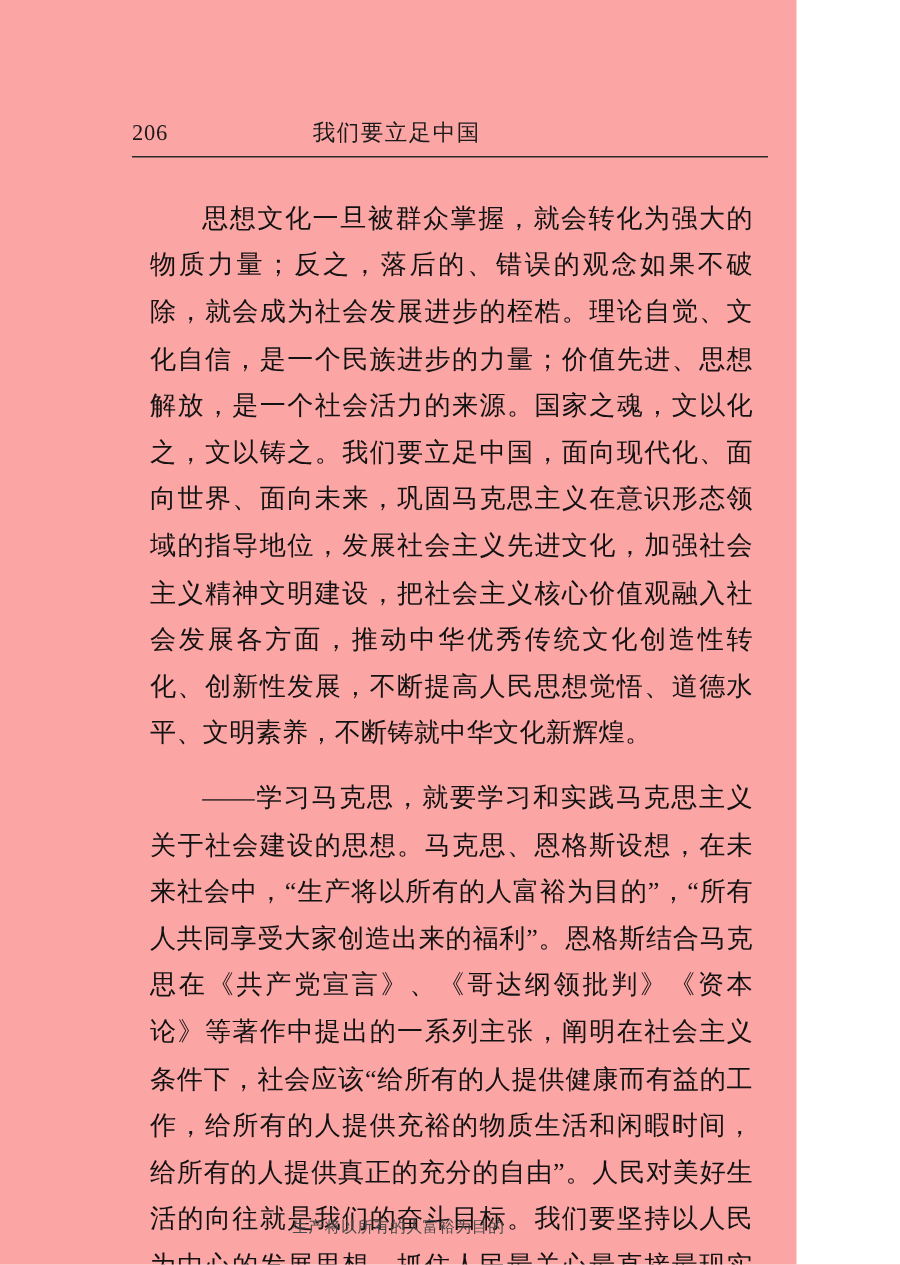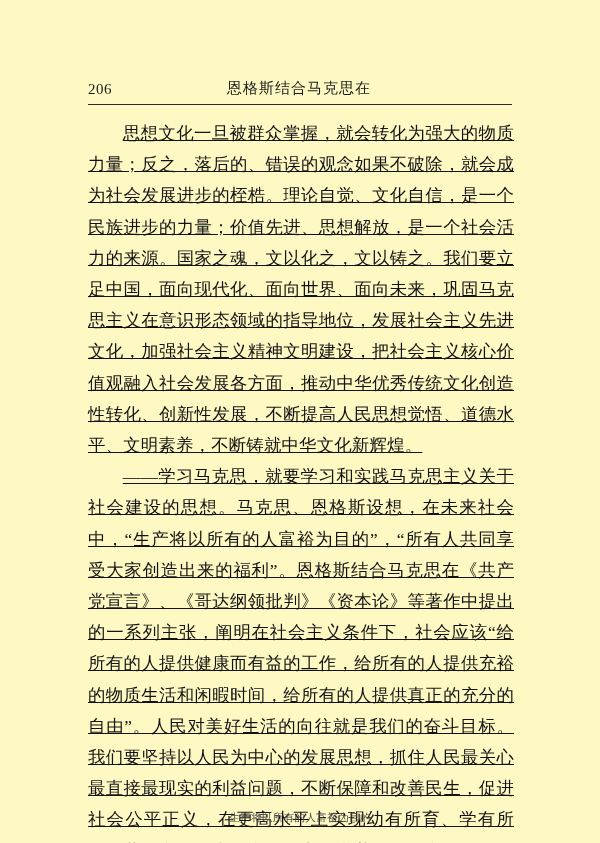--- a/index.html
+++ b/index.html
@@ -9,24 +9,24 @@
   body {
     width: 600px;
     height: 843px;
     background: #ffffff;
     font-family: "Liberation Serif", "DejaVu Serif", serif;
     color: #111111;
     overflow: hidden;
   }
   .page {
     position: relative;
-    width: 600px;
+    width: 531px;
     height: 843px;
     box-sizing: border-box;
-    background: #fef9c3;
+    background: #fca5a5;
   }
   .header {
     position: absolute;
     top: 70px;
     left: 88px;
     right: 88px;
     height: 28px;
     display: flex;
     align-items: flex-end;
   }
@@ -58,44 +58,43 @@
     left: 88px;
     width: 426px;
     font-size: 17.4px;
     line-height: 31.2px;
     color: #121212;
     text-align: justify;
     text-justify: inter-character;
     letter-spacing: 0.2px;
   }
   .body-text p {
-    margin: 0;
+    margin: 12px;
     text-indent: 2em;
-    text-decoration: underline;
   }
   .footer {
     position: absolute;
     bottom: 18px;
     left: 0;
     width: 100%;
     text-align: center;
     font-size: 10.5px;
     color: #4a4a4a;
     font-family: "Liberation Sans", sans-serif;
     letter-spacing: 0.4px;
   }
 </style>
 </head>
 <body>
 
 <div class="page">
 
   <div class="header">
     <span class="folio">206</span>
-    <span class="running-title">恩格斯结合马克思在</span>
+    <span class="running-title">我们要立足中国</span>
   </div>
 
   <div class="rule"></div>
 
   <div class="body-text">
     <p>思想文化一旦被群众掌握，就会转化为强大的物质力量；反之，落后的、错误的观念如果不破除，就会成为社会发展进步的桎梏。理论自觉、文化自信，是一个民族进步的力量；价值先进、思想解放，是一个社会活力的来源。国家之魂，文以化之，文以铸之。我们要立足中国，面向现代化、面向世界、面向未来，巩固马克思主义在意识形态领域的指导地位，发展社会主义先进文化，加强社会主义精神文明建设，把社会主义核心价值观融入社会发展各方面，推动中华优秀传统文化创造性转化、创新性发展，不断提高人民思想觉悟、道德水平、文明素养，不断铸就中华文化新辉煌。</p>
     <p>——学习马克思，就要学习和实践马克思主义关于社会建设的思想。马克思、恩格斯设想，在未来社会中，“生产将以所有的人富裕为目的”，“所有人共同享受大家创造出来的福利”。恩格斯结合马克思在《共产党宣言》、《哥达纲领批判》《资本论》等著作中提出的一系列主张，阐明在社会主义条件下，社会应该“给所有的人提供健康而有益的工作，给所有的人提供充裕的物质生活和闲暇时间，给所有的人提供真正的充分的自由”。人民对美好生活的向往就是我们的奋斗目标。我们要坚持以人民为中心的发展思想，抓住人民最关心最直接最现实的利益问题，不断保障和改善民生，促进社会公平正义，在更高水平上实现幼有所育、学有所教、劳有所得、病有所医、老有所养、住有所居、弱有所</p>
   </div>
 
   <div class="footer">生产将以所有的人富裕为目的</div>

